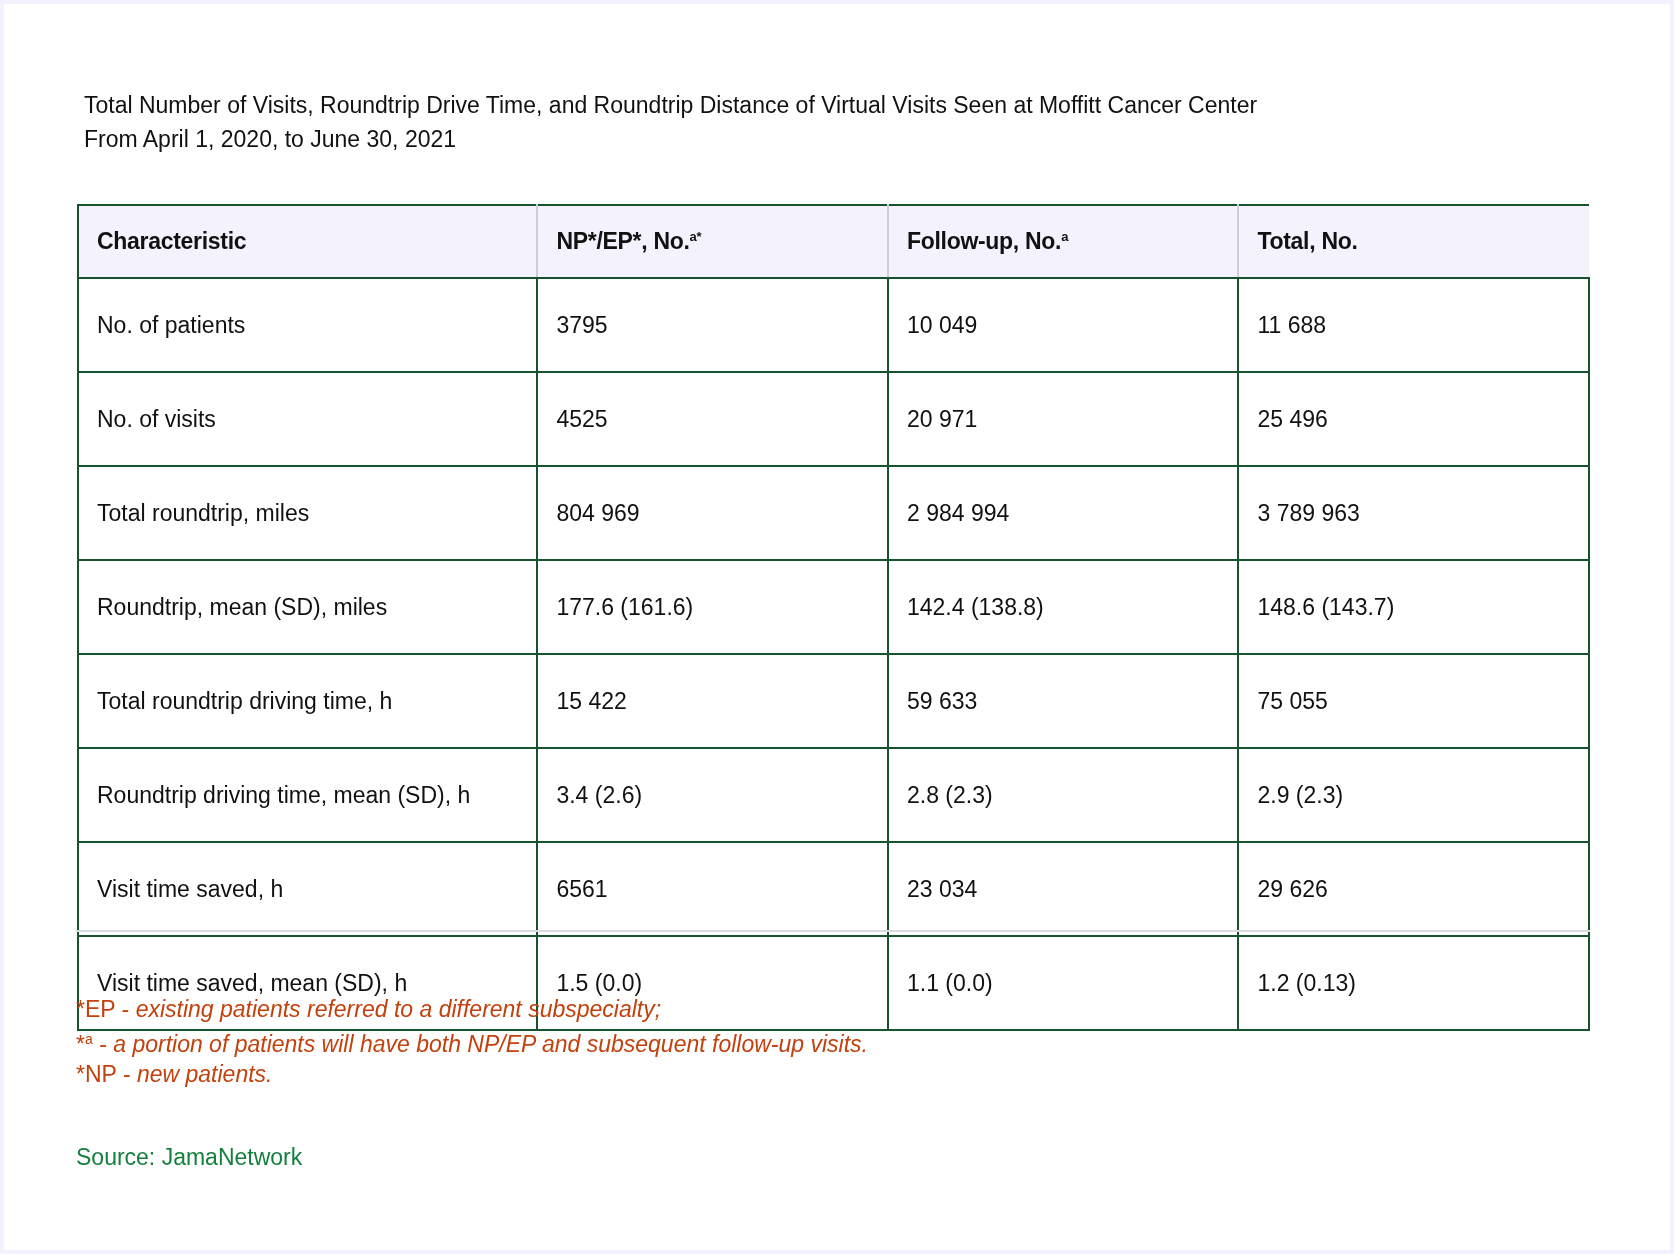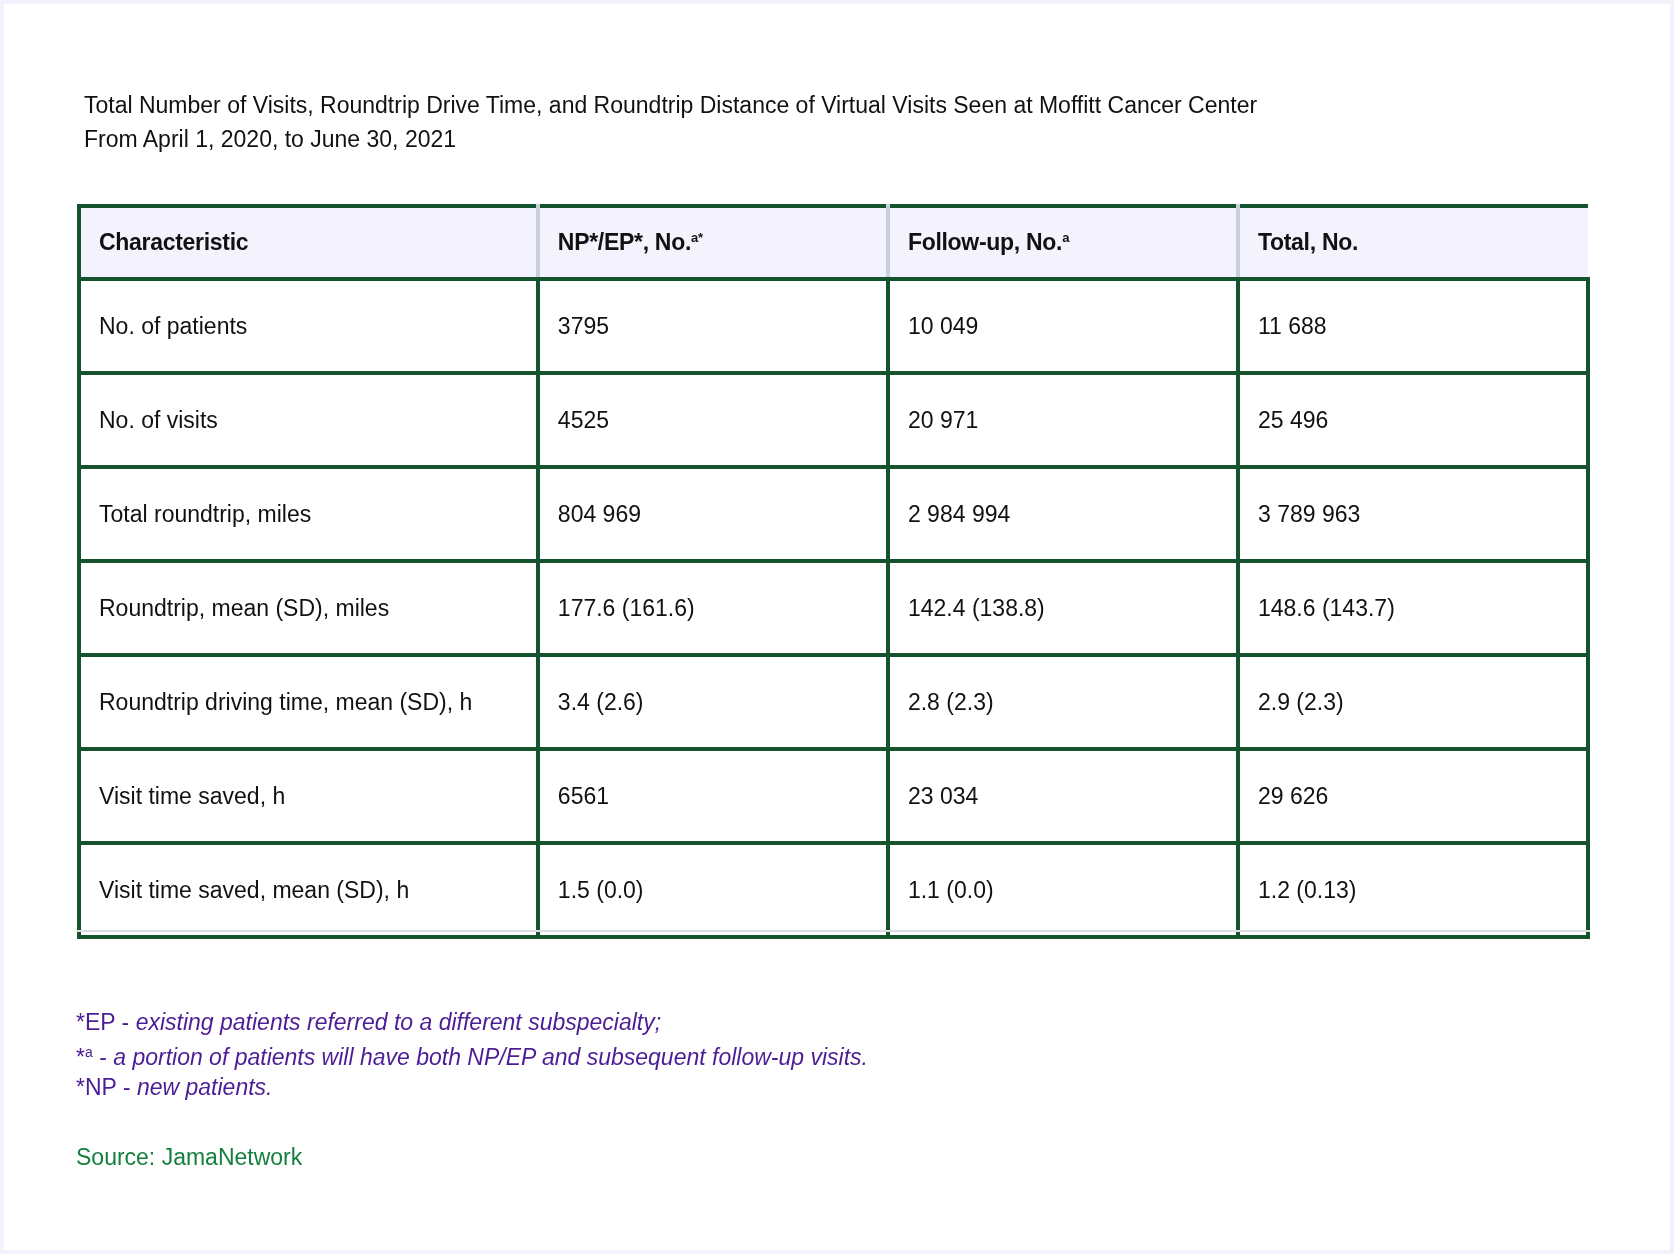--- a/index.html
+++ b/index.html
@@ -21,38 +21,38 @@
     margin: 4px; font-weight: normal;
   }
   .title span { display: block; }
   table.data {
     position: absolute; left: 77px; top: 204px;
     width: 1513px;
     border-collapse: collapse;
     font-size: 23px;
   }
   table.data th, table.data td {
-    border: 4px solid #14532d;
+    border: 2px solid #14532d;
     text-align: left;
     padding: 0 18px;
     vertical-align: middle;
   }
   table.data thead tr { height: 73px; background: #f3f2fd; }
   table.data thead th { border-right-color: #c9d0d8; font-weight: bold; font-size: 23px; letter-spacing: -0.3px; }
   table.data thead th:last-child { border-right: none; }
   table.data tbody tr { height: 94px; }
   table.data th sup { font-size: 13px; vertical-align: 8px; }
   col.c1 { width: 460px; } col.c2 { width: 351px; } col.c3 { width: 351px; } col.c4 { width: 351px; }
   .divider {
     position: absolute; left: 76px; top: 930px; width: 1514px; height: 2px;
     background: #dcdce0;
   }
   .notes {
     position: absolute; left: 76px; top: 994px;
-    font-size: 23px; line-height: 30px; color: #4c1d95; margin-top: 13px;
+    font-size: 23px; line-height: 30px; color: #c2410c;
   }
   .notes div { white-space: nowrap; }
   .notes em { font-style: italic; }
   .notes sup { font-size: 14px; vertical-align: 8px; }
   .source {
     position: absolute; left: 76px; top: 1144px;
     font-size: 23px; color: #15803d; text-decoration: none;
   }
 </style>
 </head>
@@ -99,20 +99,26 @@
       <td>2 984 994</td>
       <td>3 789 963</td>
     </tr>
     <tr>
       <td>Roundtrip, mean (SD), miles</td>
       <td>177.6 (161.6)</td>
       <td>142.4 (138.8)</td>
       <td>148.6 (143.7)</td>
     </tr>
     <tr>
+      <td>Total roundtrip driving time, h</td>
+      <td>15 422</td>
+      <td>59 633</td>
+      <td>75 055</td>
+    </tr>
+    <tr>
       <td>Roundtrip driving time, mean (SD), h</td>
       <td>3.4 (2.6)</td>
       <td>2.8 (2.3)</td>
       <td>2.9 (2.3)</td>
     </tr>
     <tr>
       <td>Visit time saved, h</td>
       <td>6561</td>
       <td>23 034</td>
       <td>29 626</td>

